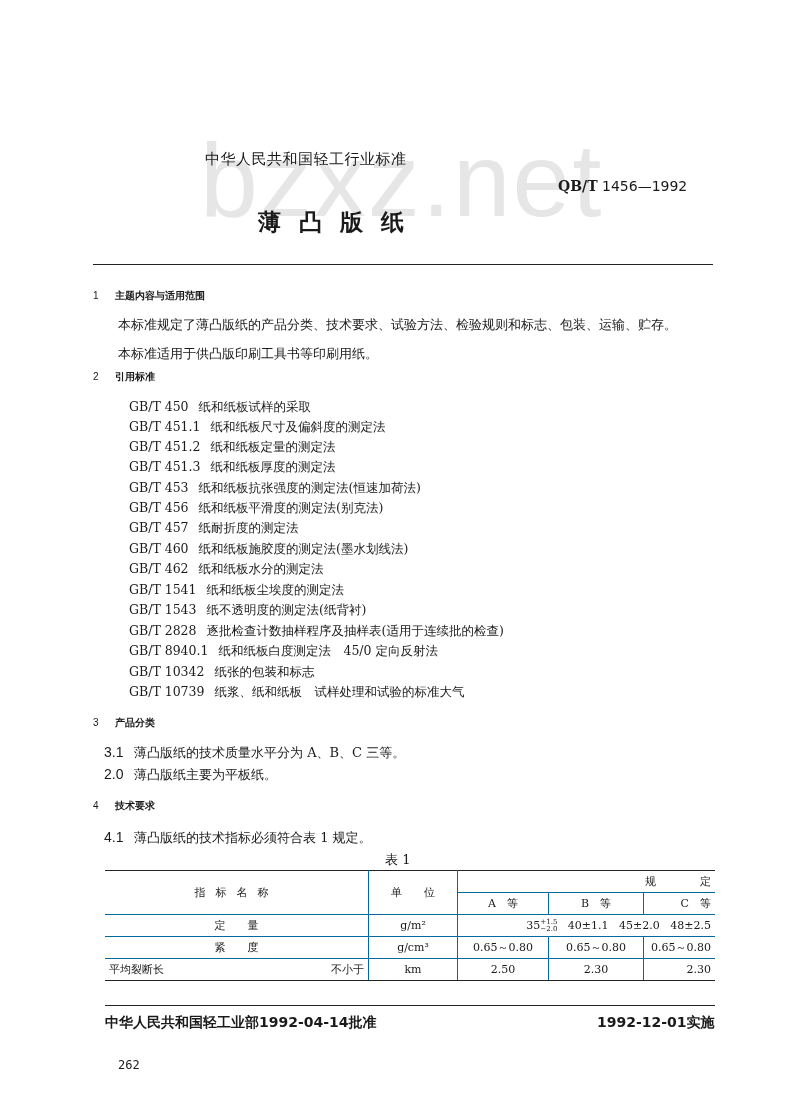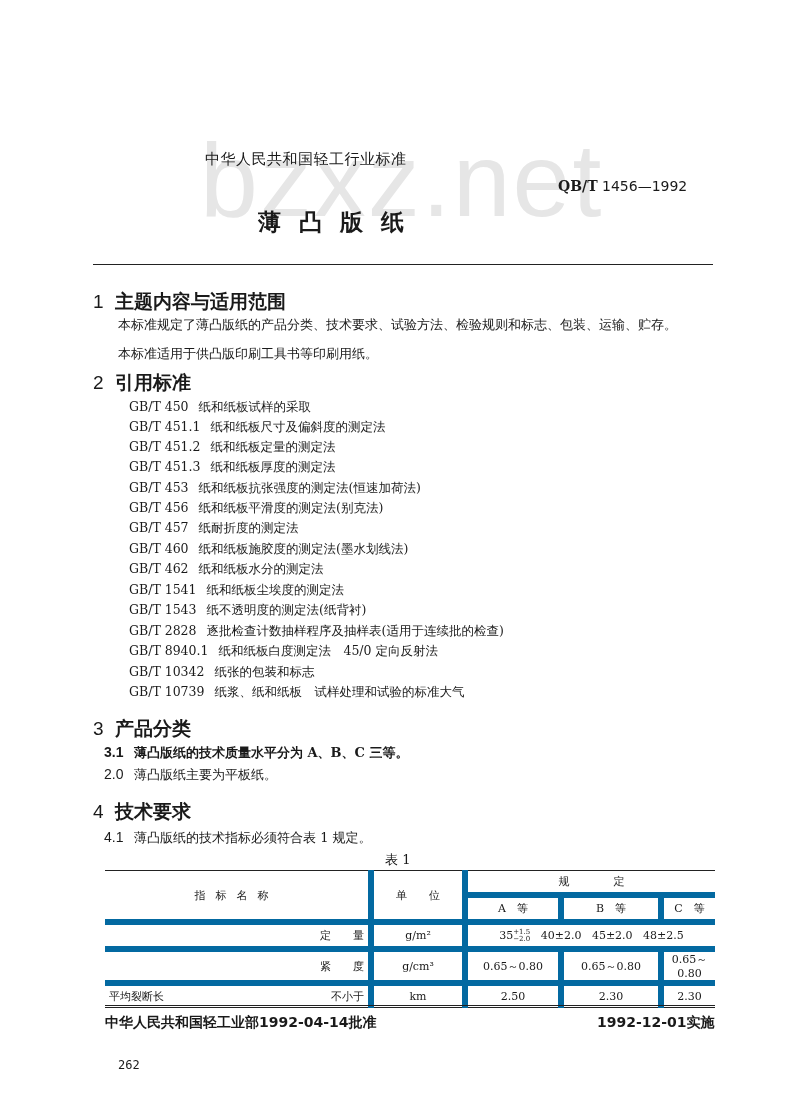--- a/index.html
+++ b/index.html
@@ -6,34 +6,34 @@
   body { width: 800px; height: 1103px; position: relative; overflow: hidden;
          font-family: "DejaVu Sans", "Liberation Sans", sans-serif; color: #1a1a1a; }
   .abs { position: absolute; }
   .watermark { left: 200px; top: 128px; font-family: "Liberation Sans", sans-serif; font-weight: normal;
                font-size: 104px; color: #e6e6e6; letter-spacing: 2px; line-height: 1; z-index: 0; }
   .std-org { left: 205px; top: 150px; font-size: 15px; font-weight: normal; z-index: 1; letter-spacing: 0.5px; }
   .std-code { left: 558px; top: 178px; font-size: 14px; z-index: 1; }
   .std-code .pre { font-family: "DejaVu Serif", serif; font-weight: bold; }
   .doc-title { left: 258px; top: 207px; font-size: 23px; font-weight: bold; letter-spacing: 18px; z-index: 1; }
   .rule { left: 93px; width: 620px; height: 0; border-top: 1.5px solid #222; }
-  .h1 { font-size: 19px; font-weight: bold; }
+  .h1 { font-size: 10px; font-weight: bold; }
   .h1 .num { display: inline-block; width: 22px; font-weight: normal; font-family: "Liberation Sans", sans-serif; }
   .para { font-size: 13px; font-family: "DejaVu Serif", serif; }
   .ref { left: 129px; font-size: 12.5px; font-family: "DejaVu Serif", serif; }
   .ref .code { margin-right: 10px; }
   .sub .num { display: inline-block; width: 30px; font-family: "Liberation Sans", sans-serif; font-size: 14px; }
   .caption { left: 385px; top: 851px; font-size: 13px; font-family: "DejaVu Serif", serif; }
   table.spec { position: absolute; left: 105px; top: 870px; width: 610px; border-collapse: collapse;
                font-size: 11px; font-family: "DejaVu Serif", serif; }
-  table.spec td { border: 6px solid #0369a1; padding: 0 4px; height: 21px; text-align: center; }
+  table.spec td { border: 1px solid #0369a1; padding: 0 4px; height: 21px; text-align: center; }
   table.spec tr:first-child td { border-top: 1.5px solid #222; }
   table.spec tr:last-child td { border-bottom: 1.5px solid #222; }
-  table.spec td.first-col { border-left: none; text-align: right; }
-  table.spec td.last-col { border-right: none; }
+  table.spec td.first-col { border-left: none; text-align: center; }
+  table.spec td.last-col { border-right: none; text-align: right; }
   .name-hdr { letter-spacing: 10px; }
   .split { display: flex; justify-content: space-between; }
   .pm { font-size: 7px; display: inline-flex; flex-direction: column; vertical-align: middle; line-height: 7px; }
   .footer-rule { left: 105px; top: 1005px; width: 610px; border-top: 1.5px solid #222; }
   .footer-left { left: 105px; top: 1014px; font-size: 14px; font-weight: bold; }
   .footer-right { left: 597px; top: 1014px; font-size: 14px; font-weight: bold; }
   .page-no { left: 118px; top: 1058px; font-size: 12px; font-family: "DejaVu Sans Mono", monospace; }
 </style>
 </head>
 <body>
@@ -71,21 +71,21 @@
 <div class="abs ref" style="top:582px;"><span class="code">GB/T 1541</span><span>纸和纸板尘埃度的测定法</span></div>
 <div class="abs ref" style="top:602px;"><span class="code">GB/T 1543</span><span>纸不透明度的测定法(纸背衬)</span></div>
 <div class="abs ref" style="top:623px;"><span class="code">GB/T 2828</span><span>逐批检查计数抽样程序及抽样表(适用于连续批的检查)</span></div>
 <div class="abs ref" style="top:643px;"><span class="code">GB/T 8940.1</span><span>纸和纸板白度测定法　45/0 定向反射法</span></div>
 <div class="abs ref" style="top:664px;"><span class="code">GB/T 10342</span><span>纸张的包装和标志</span></div>
 <div class="abs ref" style="top:684px;"><span class="code">GB/T 10739</span><span>纸浆、纸和纸板　试样处理和试验的标准大气</span></div>
 
 <div class="abs h1" style="left:93px; top:716px;">
   <span class="num">3</span><span>产品分类</span>
 </div>
-<div class="abs para sub" style="left:104px; top:744px;font-weight:bold;">
+<div class="abs para sub" style="left:104px; top:744px;">
   <span class="num">3.1</span><span>薄凸版纸的技术质量水平分为 A、B、C 三等。</span>
 </div>
 <div class="abs para sub" style="left:104px; top:766px;">
   <span class="num">2.0</span><span>薄凸版纸主要为平板纸。</span>
 </div>
 
 <div class="abs h1" style="left:93px; top:799px;">
   <span class="num">4</span><span>技术要求</span>
 </div>
 <div class="abs para sub" style="left:104px; top:829px;">
@@ -107,21 +107,21 @@
     <td class="last-col">C　等</td>
   </tr>
   <tr>
     <td class="first-col">定　　量</td>
     <td>g/m²</td>
     <td class="last-col" colspan="3">
       <span>35</span><span class="pm">
             <span>+1.5</span>
             <span>−2.0</span>
           </span>&nbsp;&nbsp;
-      <span>40±2.0</span>&nbsp;&nbsp;
+      <span>40±1.1</span>&nbsp;&nbsp;
       <span>45±2.0</span>&nbsp;&nbsp;
       <span>48±2.5</span>
     </td>
   </tr>
   <tr>
     <td class="first-col">紧　　度</td>
     <td>g/cm³</td>
     <td>0.65～0.80</td>
     <td>0.65～0.80</td>
     <td class="last-col">0.65～0.80</td>

